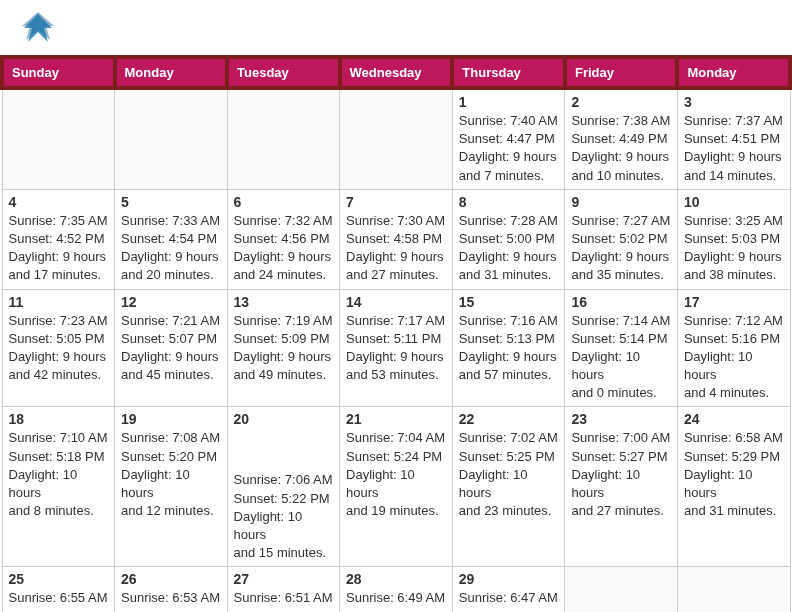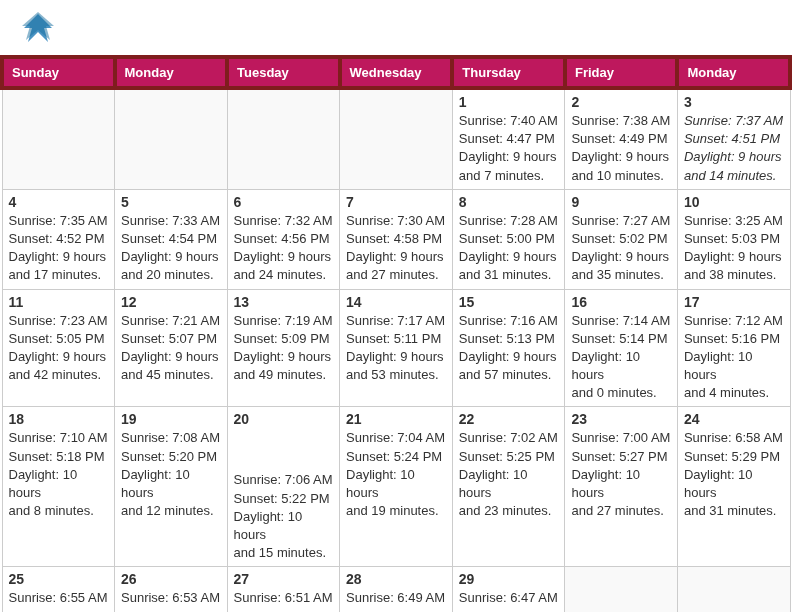--- a/index.html
+++ b/index.html
@@ -74,21 +74,21 @@
           </td>
           <td>
             <span class="day-num">2</span>
             <div class="day-info" style="white-space: pre-line;">Sunrise: 7:38 AM
 Sunset: 4:49 PM
 Daylight: 9 hours
 and 10 minutes.</div>
           </td>
           <td>
             <span class="day-num">3</span>
-            <div class="day-info" style="white-space: pre-line; font-style: italic;">Sunrise: 7:37 AM
+            <div class="day-info" style="white-space: pre-line;">Sunrise: 7:37 AM
 Sunset: 4:51 PM
 Daylight: 9 hours
 and 14 minutes.</div>
           </td>
         </tr>
         <tr>
           <td>
             <span class="day-num">4</span>
             <div class="day-info" style="white-space: pre-line;">Sunrise: 7:35 AM
 Sunset: 4:52 PM

